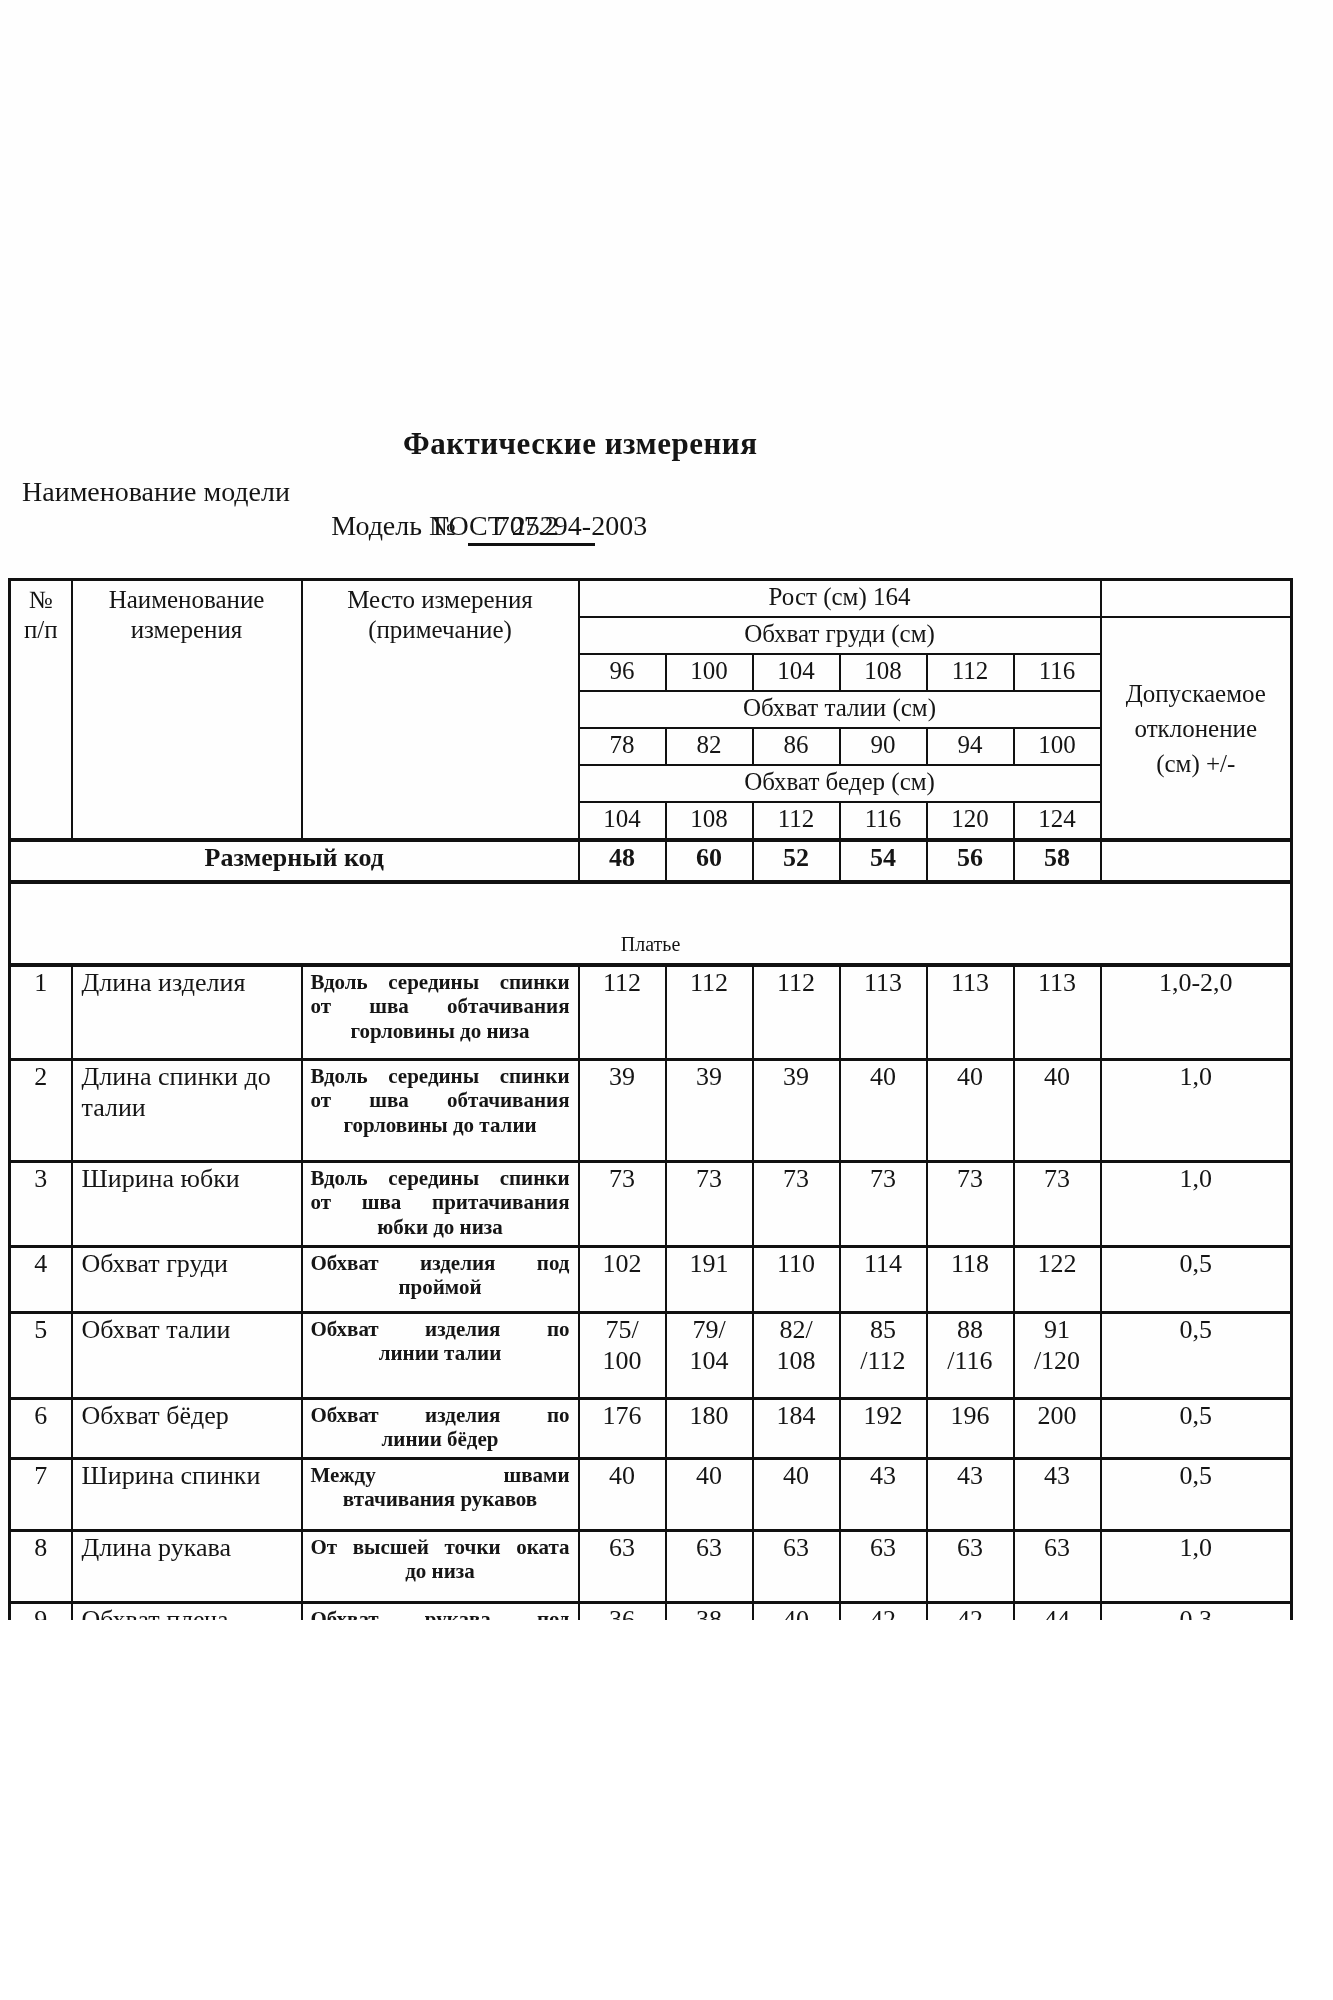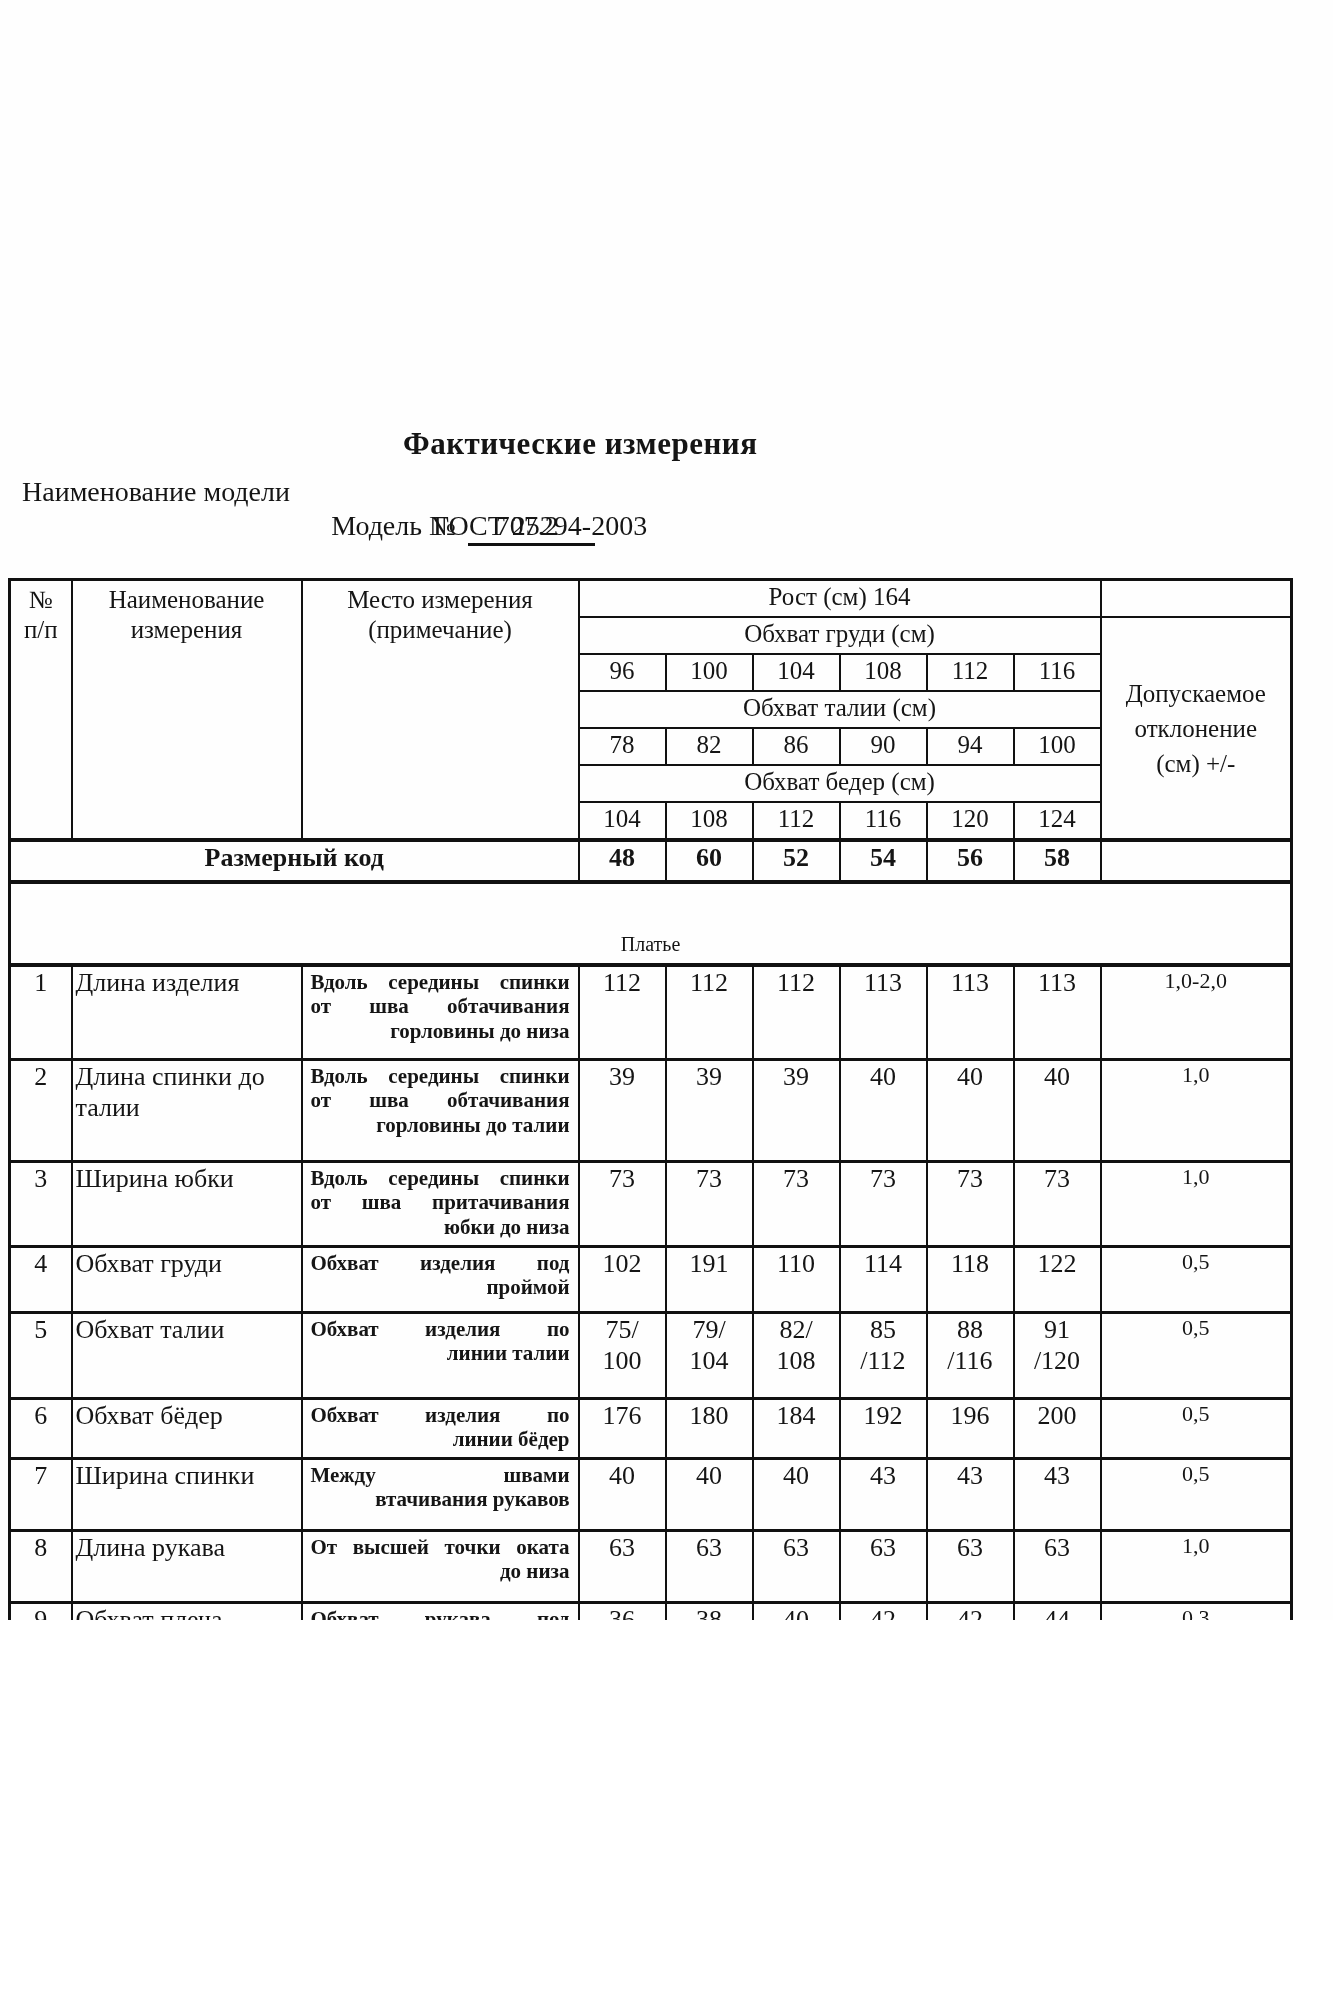--- a/index.html
+++ b/index.html
@@ -23,26 +23,26 @@
     border:2px solid #111;padding:1px 4px;vertical-align:top;text-align:center;
     font-size:26px;line-height:1.18;overflow:hidden;
   }
   .pre{white-space:pre-line;}
   .hr td{height:33px;font-size:25px;}
   .hdr3{vertical-align:top;padding-top:4px;}
   .tolcell{vertical-align:middle;font-size:25px;line-height:1.4;}
   tr.codes td{font-weight:bold;border-top-width:4px;border-bottom-width:4px;height:36px;}
   tr.section td{border-bottom-width:4px;height:72px;vertical-align:bottom;font-size:20px;padding-bottom:6px;}
   tr.dr td{border-top-width:3px;}
-  .cname{text-align:left;padding-left:3px;padding-right:6px;}
+  .cname{text-align:left;padding-left:9px;padding-right:6px;}
   .cnote{padding:3px 8px 2px 8px;font-weight:bold;}
-  .nl{font-size:21px;line-height:1.16;text-align:right;}
+  .nl{font-size:21px;line-height:1.16;text-align:center;}
   .nl.j{text-align:justify;text-align-last:justify;}
   .cval{font-size:26px;}
-  .ctol{font-size:22px;}
+  .ctol{font-size:26px;}
   .r1 td{height:86px;} .r2 td{height:94px;} .r3 td{height:77px;}
   .r4 td{height:58px;} .r5 td{height:78px;} .r6 td{height:52px;}
   .r7 td{height:64px;} .r8 td{height:64px;} .r9 td{height:60px;}
 </style>
 </head>
 <body>
 
 <div class="sheet">
 
   <div class="doc-title">Фактические измерения</div>

